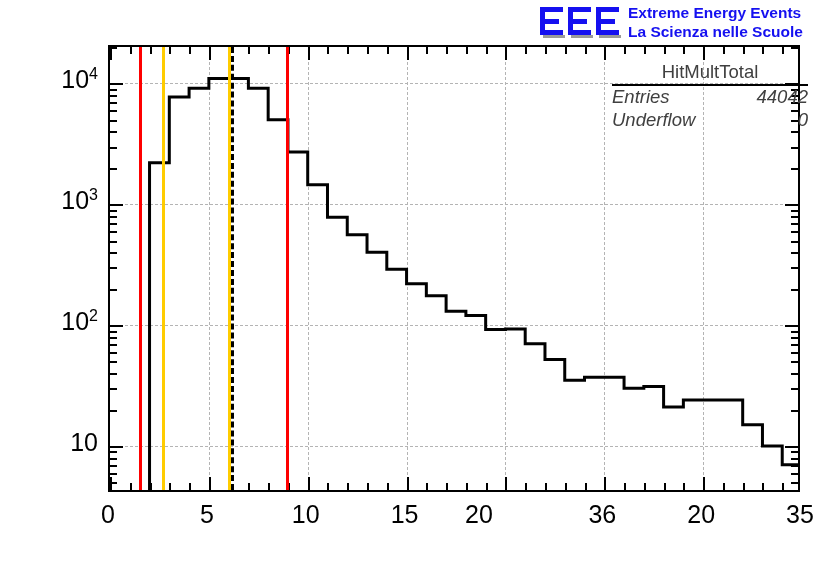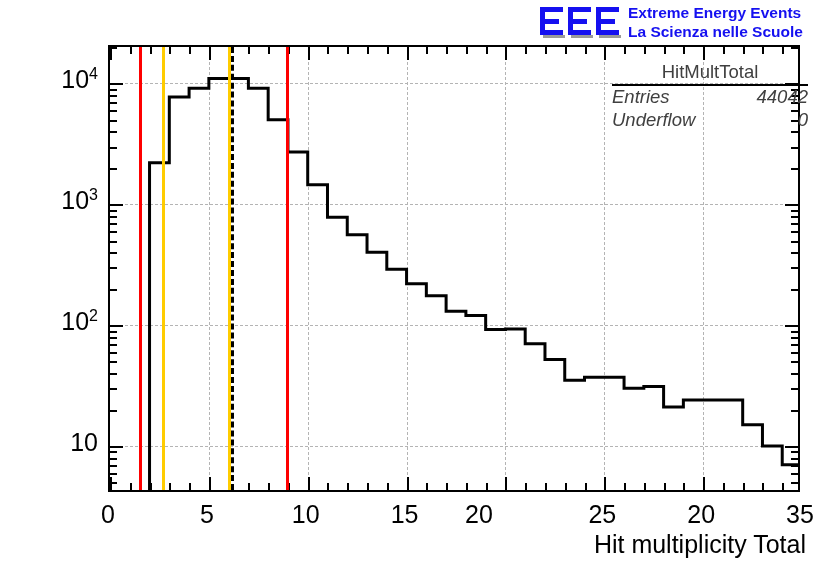--- a/index.html
+++ b/index.html
@@ -88,21 +88,21 @@
       <div>La Scienza nelle Scuole</div>
     </div>
   </div>
 
   <div id="xticklabels">
       <div class="xlab" style="left: 68px; top: 500px; width: 80px;">0</div>
       <div class="xlab" style="left: 166.857px; top: 500px; width: 80px;">5</div>
       <div class="xlab" style="left: 265.714px; top: 500px; width: 80px;">10</div>
       <div class="xlab" style="left: 364.571px; top: 500px; width: 80px;">15</div>
       <div class="xlab" style="left: 439px; top: 500px; width: 80px;">20</div>
-      <div class="xlab" style="left: 562.286px; top: 500px; width: 80px;">25</div>
+      <div class="xlab" style="left: 562.286px; top: 500px; width: 80px;">36</div>
       <div class="xlab" style="left: 661.143px; top: 500px; width: 80px;">20</div>
       <div class="xlab" style="left: 760px; top: 500px; width: 80px;">35</div>
     </div>
   <div id="yticklabels">
       <div class="ylab" style="left: 0px; width: 98px; top: 427.911px;">10</div>
       <div class="ylab" style="left: 0px; width: 98px; top: 307.067px;">10<sup>2</sup></div>
       <div class="ylab" style="left: 0px; width: 98px; top: 186.222px;">10<sup>3</sup></div>
       <div class="ylab" style="left: 0px; width: 98px; top: 65.3778px;">10<sup>4</sup></div>
     </div>
 
@@ -264,21 +264,20 @@
         </svg></div>
     <div id="markerlayer">
         <div class="vline red" style="background: rgb(254, 0, 0); left: 28.5526px;"></div>
         <div class="vline yellow" style="background: rgb(255, 204, 0); left: 51.8829px;"></div>
         <div class="vline yellow" style="background: rgb(255, 204, 0); left: 117.722px;"></div>
         <div class="vline dashed" style="border-left-color: rgb(0, 0, 0); left: 121.478px;"></div>
         <div class="vline red" style="background: rgb(254, 0, 0); left: 176.443px;"></div>
       </div>
   </div>
 
-  <div id="xaxis-title">Hit multiplicity Total</div>
 
   <div id="stats-box">
     <div id="stats-title">HitMultTotal</div>
     <div id="stats-rows">
         <div class="stat-row">
           <span class="k">Entries</span>
           <span class="v">44042</span>
         </div>
         <div class="stat-row">
           <span class="k">Underflow</span>

